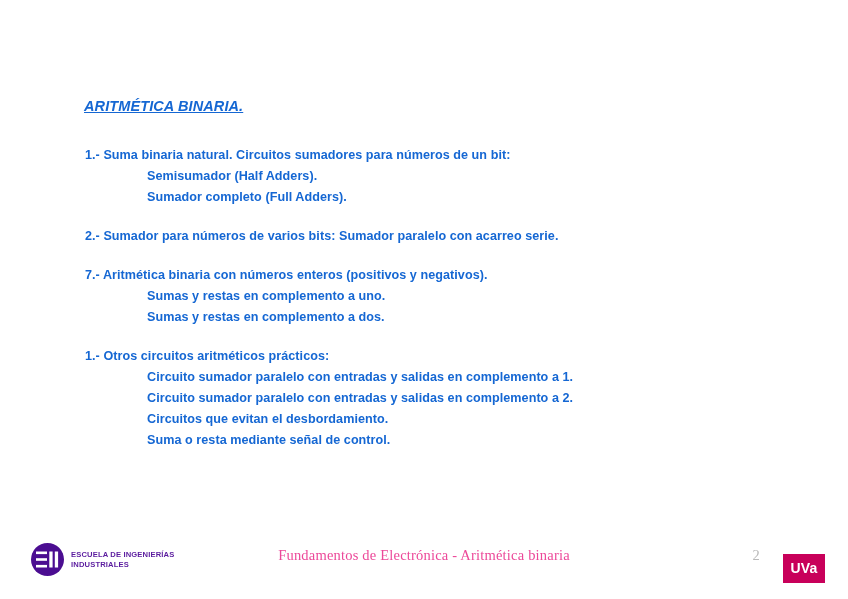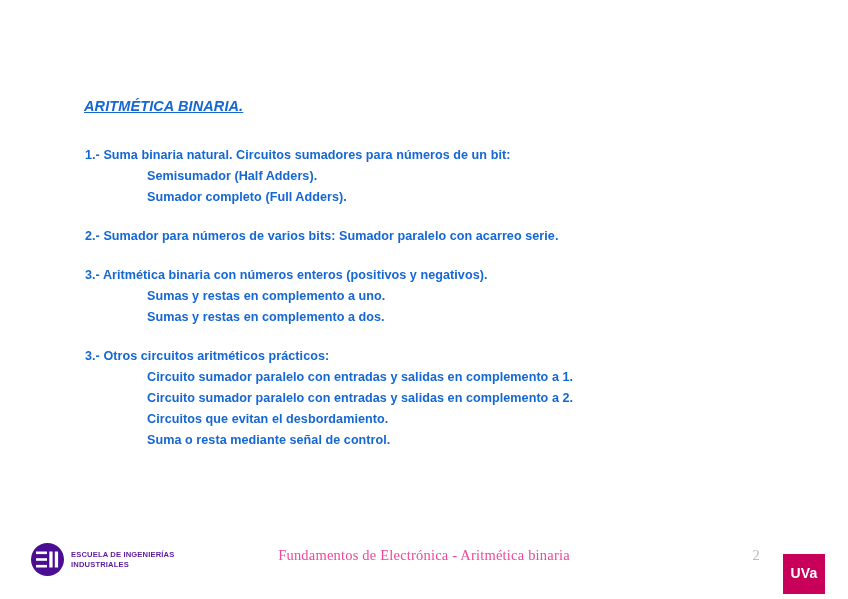--- a/index.html
+++ b/index.html
@@ -135,21 +135,21 @@
     font-family: "Liberation Serif", serif;
     font-size: 14.5px;
     color: #b9b9b9;
   }
 
   .uva-badge {
     position: absolute;
     left: 783px;
     top: 15px;
     width: 42px;
-    height: 40px;
+    height: 29px;
     background: #c8005a;
     display: flex;
     align-items: center;
     justify-content: center;
   }
   .uva-badge span {
     font-family: "Liberation Sans", sans-serif;
     font-size: 14px;
     font-weight: bold;
     color: #ffffff;
@@ -173,27 +173,27 @@
         <div class="item-main">1.- Suma binaria natural. Circuitos sumadores para números de un bit:</div>
         <div class="item-sub">Semisumador (Half Adders).</div>
         <div class="item-sub">Sumador completo (Full Adders).</div>
       </div>
 
       <div class="group">
         <div class="item-main">2.- Sumador para números de varios bits: Sumador paralelo con acarreo serie.</div>
       </div>
 
       <div class="group">
-        <div class="item-main">3.- Aritmética binaria con números enteros (positivos y negativos).</div>
+        <div class="item-main">7.- Aritmética binaria con números enteros (positivos y negativos).</div>
         <div class="item-sub">Sumas y restas en complemento a uno.</div>
         <div class="item-sub">Sumas y restas en complemento a dos.</div>
       </div>
 
       <div class="group">
-        <div class="item-main">3.- Otros circuitos aritméticos prácticos:</div>
+        <div class="item-main">1.- Otros circuitos aritméticos prácticos:</div>
         <div class="item-sub">Circuito sumador paralelo con entradas y salidas en complemento a 1.</div>
         <div class="item-sub">Circuito sumador paralelo con entradas y salidas en complemento a 2.</div>
         <div class="item-sub">Circuitos que evitan el desbordamiento.</div>
         <div class="item-sub">Suma o resta mediante señal de control.</div>
       </div>
 
     </div>
   </div>
 
   <div class="footer">

